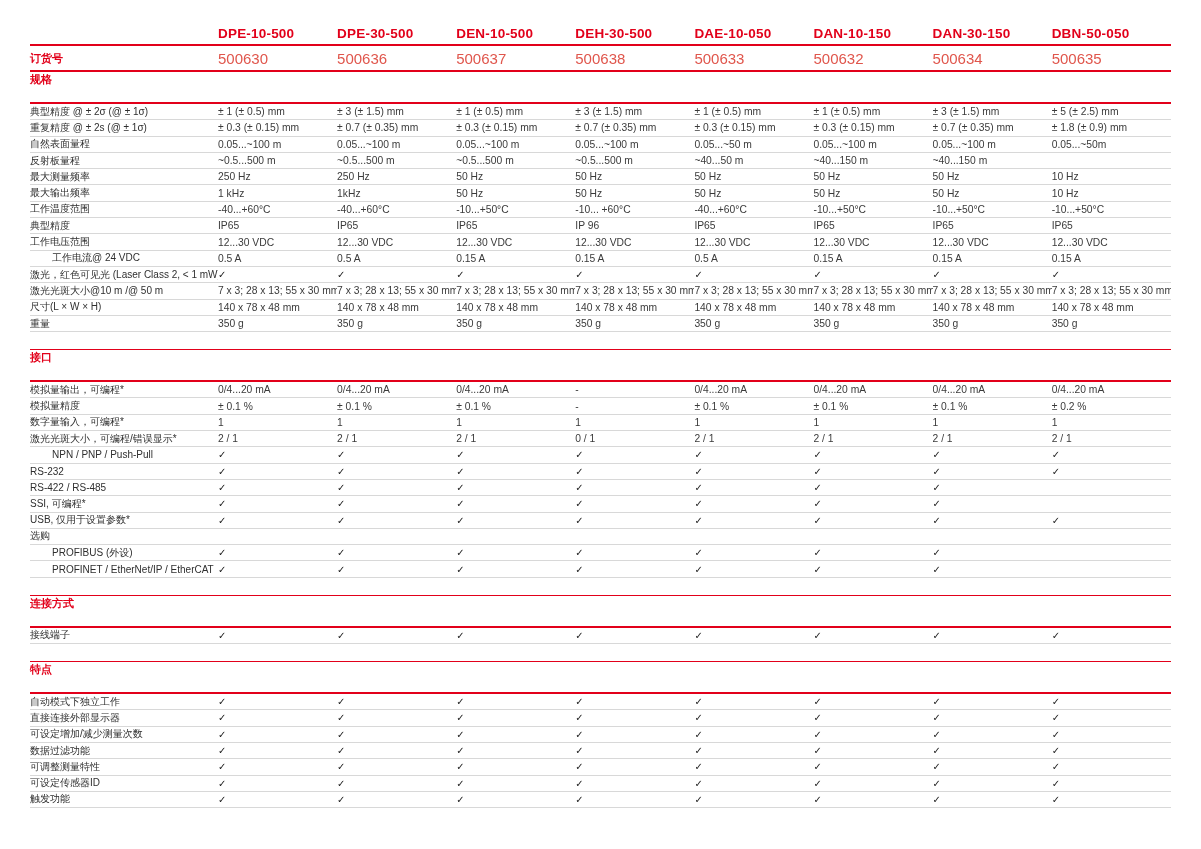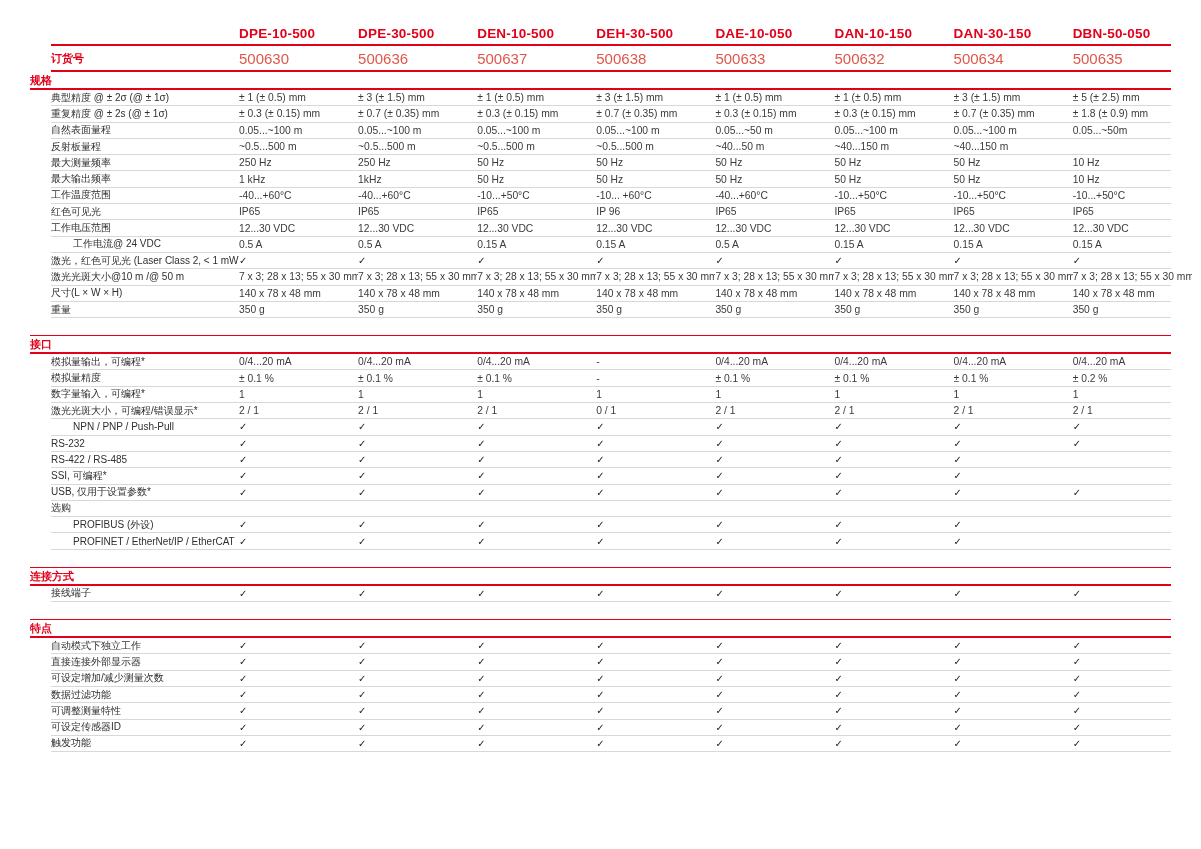--- a/index.html
+++ b/index.html
@@ -8,33 +8,32 @@
     width:1201px; height:849px; overflow:hidden;
     font-family:"Liberation Sans","DejaVu Sans",sans-serif;
     color:#3a3a3a;
   }
   .page { position:relative; width:1201px; height:849px; background:#fff; }
   .tbl { position:absolute; left:30px; top:26px; width:1141px; }
   .grid-row {
     display:grid;
     grid-template-columns:188px repeat(8,119.1px);
     align-items:center;
-    margin-left:21px;
   }
   .model-row { border-bottom:2px solid #e2001a; padding-bottom:3px; }
   .model-cell {
     font-size:13.5px; font-weight:bold; color:#e2001a;
     letter-spacing:.2px; white-space:nowrap;
   }
   .order-row { height:26px; border-bottom:2px solid #e2001a; }
   .order-label { font-size:11px; font-weight:bold; color:#e2001a; }
   .order-cell { font-size:15px; color:#e0564c; }
   .section { }
   .section.gap { margin-top:17px; border-top:1px solid #e2001a; }
-  .section-title-row { height:18px; border-bottom:2px solid #e2001a; display:flex; align-items:flex-end; }
+  .section-title-row { height:32px; border-bottom:2px solid #e2001a; display:flex; align-items:flex-start; }
   .section-title { font-size:11px; font-weight:bold; color:#e2001a; }
   .body-row { height:16.3px; border-bottom:1px solid #d8d8d8; }
   .row-label { font-size:10px; color:#2f2f2f; white-space:nowrap; overflow:hidden; }
   .row-label.indent { padding-left:22px; }
   .val-cell { font-size:10.3px; color:#3a3a3a; white-space:nowrap; overflow:hidden; padding-right:4px; }
   .check { font-size:10px; color:#222; }
 </style>
 </head>
 <body>
 
@@ -137,21 +136,21 @@
           <div class="val-cell">-40...+60°C</div>
           <div class="val-cell">-40...+60°C</div>
           <div class="val-cell">-10...+50°C</div>
           <div class="val-cell">-10... +60°C</div>
           <div class="val-cell">-40...+60°C</div>
           <div class="val-cell">-10...+50°C</div>
           <div class="val-cell">-10...+50°C</div>
           <div class="val-cell">-10...+50°C</div>
         </div>
         <div class="grid-row body-row">
-          <div class="row-label">红色可见光</div>
+          <div class="row-label">典型精度</div>
           <div class="val-cell">IP65</div>
           <div class="val-cell">IP65</div>
           <div class="val-cell">IP65</div>
           <div class="val-cell">IP 96</div>
           <div class="val-cell">IP65</div>
           <div class="val-cell">IP65</div>
           <div class="val-cell">IP65</div>
           <div class="val-cell">IP65</div>
         </div>
         <div class="grid-row body-row">

